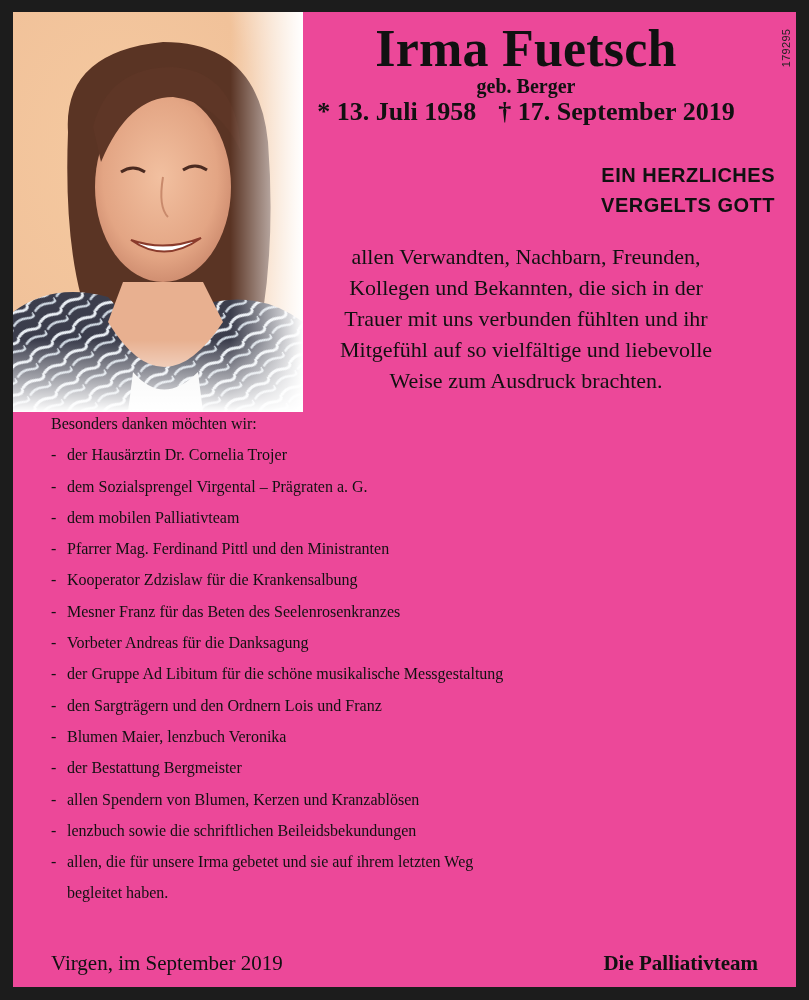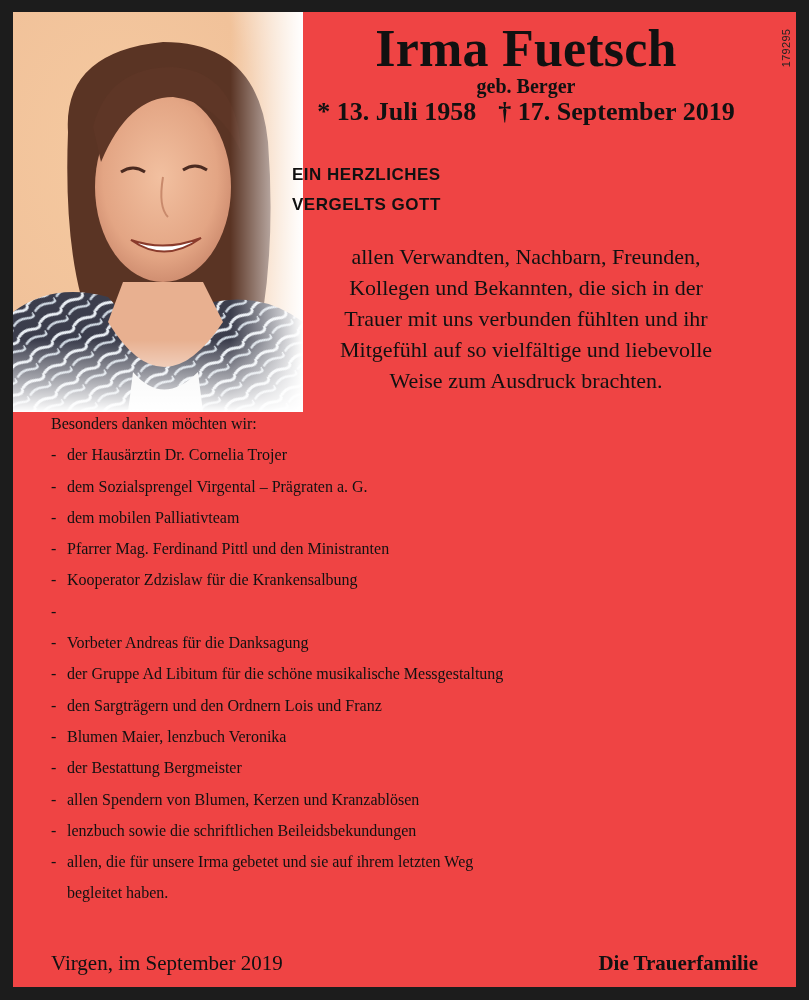--- a/index.html
+++ b/index.html
@@ -12,21 +12,21 @@
       height: 1000px;
       position: relative;
       overflow: hidden;
     }
     .frame {
       position: absolute;
       left: 13px;
       top: 12px;
       width: 783px;
       height: 975px;
-      background: #ef4444;
+      background: #ec4899;
       overflow: hidden;
     }
     
     .photo {
       position: absolute;
       left: 0;
       top: 0;
       width: 290px;
       height: 400px;
       overflow: hidden;
@@ -75,27 +75,27 @@
     }
     .dates {
       font-size: 26px;
       font-weight: bold;
       margin-top: 1px;
       line-height: 1.1;
     }
     .dates .sep { display: inline-block; width: 22px; }
     .thanks-title {
       position: absolute;
-      left: 279px;
+      left: 272px;
       top: 148px;
       width: 490px;
-      text-align: left;
+      text-align: right;
       font-family: "Liberation Sans", sans-serif;
       font-weight: bold;
-      font-size: 17px;
+      font-size: 20px;
       line-height: 30px;
       color: #111;
       letter-spacing: 0.5px;
     }
     .intro {
       position: absolute;
       left: 268px;
       top: 229px;
       width: 490px;
       text-align: center;
@@ -258,20 +258,23 @@
         </div>
     </div>
     <div class="item">
       <span class="dash">-</span>
       <div class="lines">
           <div>Kooperator Zdzislaw für die Krankensalbung</div>
         </div>
     </div>
     <div class="item">
       <span class="dash">-</span>
+      <div class="lines">
+          <div>Mesner Franz für das Beten des Seelenrosenkranzes</div>
+        </div>
     </div>
     <div class="item">
       <span class="dash">-</span>
       <div class="lines">
           <div>Vorbeter Andreas für die Danksagung</div>
         </div>
     </div>
     <div class="item">
       <span class="dash">-</span>
       <div class="lines">
@@ -311,15 +314,15 @@
     <div class="item">
       <span class="dash">-</span>
       <div class="lines">
         <div>allen, die für unsere Irma gebetet und sie auf ihrem letzten Weg</div>
         <div>begleitet haben.</div>
       </div>
     </div>
   </div>
 
   <div class="footer-left">Virgen, im September 2019</div>
-  <div class="footer-right">Die Trauerfamilie</div>
+  <div class="footer-right">Die Palliativteam</div>
 
 </div>
 
 </body></html>

